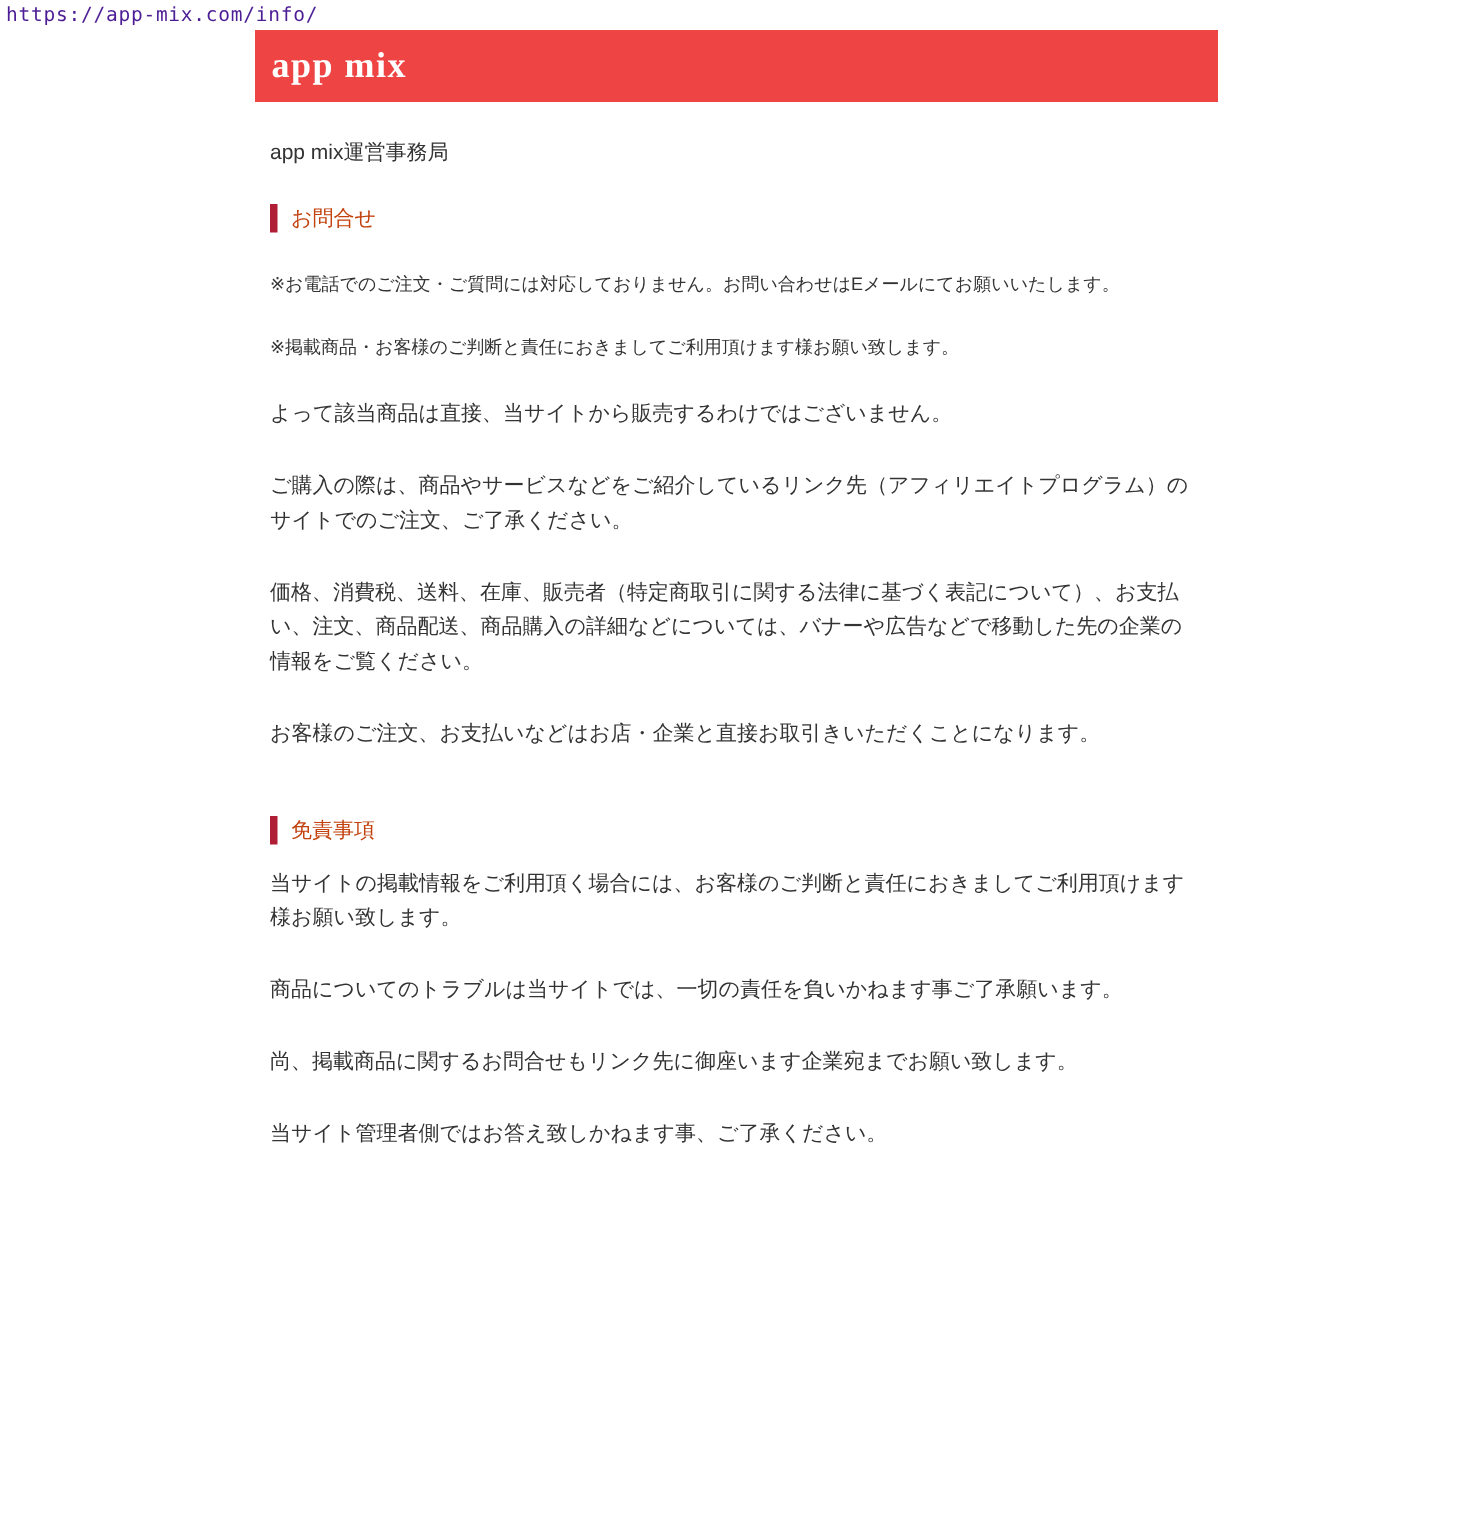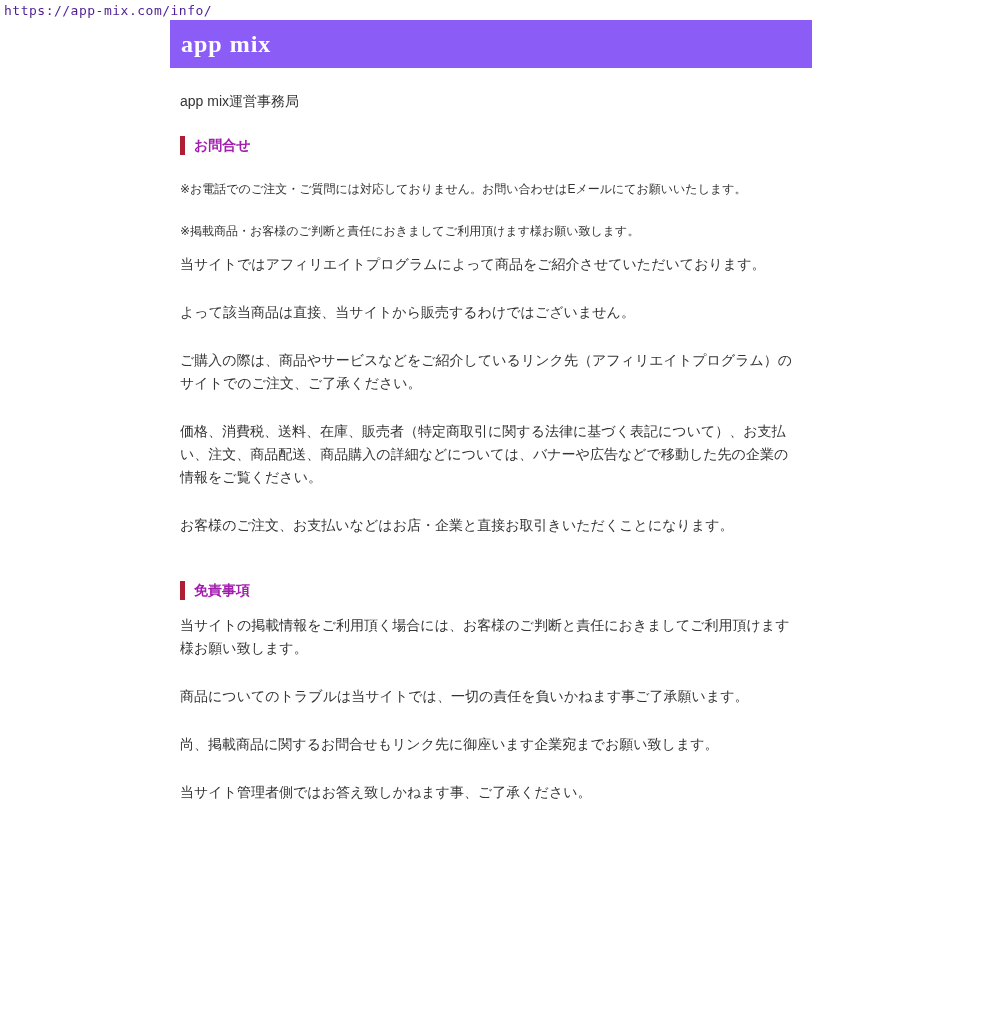--- a/index.html
+++ b/index.html
@@ -22,21 +22,21 @@
     color: #4c1d95;
     letter-spacing: 0.5px;
   }
   .container {
     position: absolute;
     left: 170px;
     top: 20px;
     width: 642px;
   }
   .site-header {
-    background: #8b5cf6;
+    background: #ef4444;
     height: 48px;
     display: flex;
     align-items: center;
     padding-left: 11px;
     text-align: right;
   }
   .site-title {
     margin: 0;
     color: #ffffff;
     font-family: "Liberation Serif", "DejaVu Serif", serif;
@@ -46,22 +46,22 @@
   }
   .content { padding: 0 10px; }
   .operator {
     margin: 25px 0 0;
     font-size: 14px;
     line-height: 17px;
   }
   .section-heading {
     margin: 26px 0 0;
     font-size: 14px;
-    font-weight: bold;
-    color: #a21caf;
+    font-weight: normal;
+    color: #c2410c;
     border-left: 5px solid #b01e36;
     padding-left: 9px;
     line-height: 19px;
   }
   .section-heading.big-gap { margin-top: 44px; }
   .email {
     margin: 15px 0 0;
     font-size: 15px;
     line-height: 18px;
     color: #333333;
@@ -90,21 +90,20 @@
   </header>
 
   <div class="content">
 
     <p class="operator">app mix運営事務局</p>
 
     <h2 class="section-heading">お問合せ</h2>
     <p class="note">※お電話でのご注文・ご質問には対応しておりません。お問い合わせはEメールにてお願いいたします。</p>
     <p class="note">※掲載商品・お客様のご判断と責任におきましてご利用頂けます様お願い致します。</p>
 
-    <p class="body-text first">当サイトではアフィリエイトプログラムによって商品をご紹介させていただいております。</p>
     <p class="body-text">よって該当商品は直接、当サイトから販売するわけではございません。</p>
     <p class="body-text">ご購入の際は、商品やサービスなどをご紹介しているリンク先（アフィリエイトプログラム）のサイトでのご注文、ご了承ください。</p>
     <p class="body-text">価格、消費税、送料、在庫、販売者（特定商取引に関する法律に基づく表記について）、お支払い、注文、商品配送、商品購入の詳細などについては、バナーや広告などで移動した先の企業の情報をご覧ください。</p>
     <p class="body-text">お客様のご注文、お支払いなどはお店・企業と直接お取引きいただくことになります。</p>
 
     <h2 class="section-heading big-gap">免責事項</h2>
     <p class="body-text first">当サイトの掲載情報をご利用頂く場合には、お客様のご判断と責任におきましてご利用頂けます様お願い致します。</p>
     <p class="body-text">商品についてのトラブルは当サイトでは、一切の責任を負いかねます事ご了承願います。</p>
     <p class="body-text">尚、掲載商品に関するお問合せもリンク先に御座います企業宛までお願い致します。</p>
     <p class="body-text">当サイト管理者側ではお答え致しかねます事、ご了承ください。</p>

